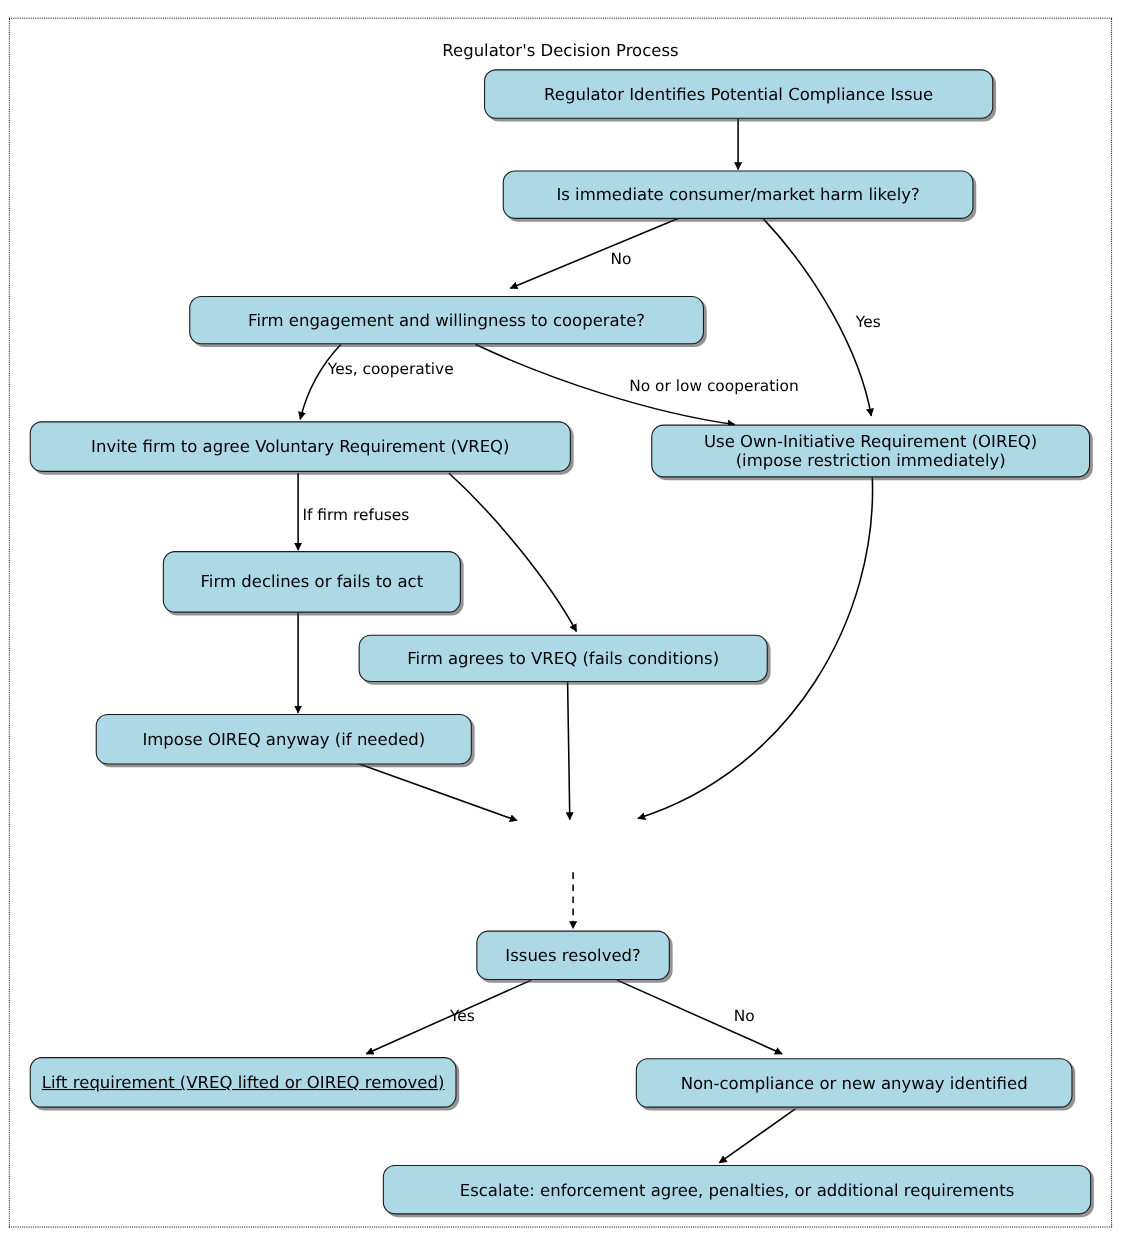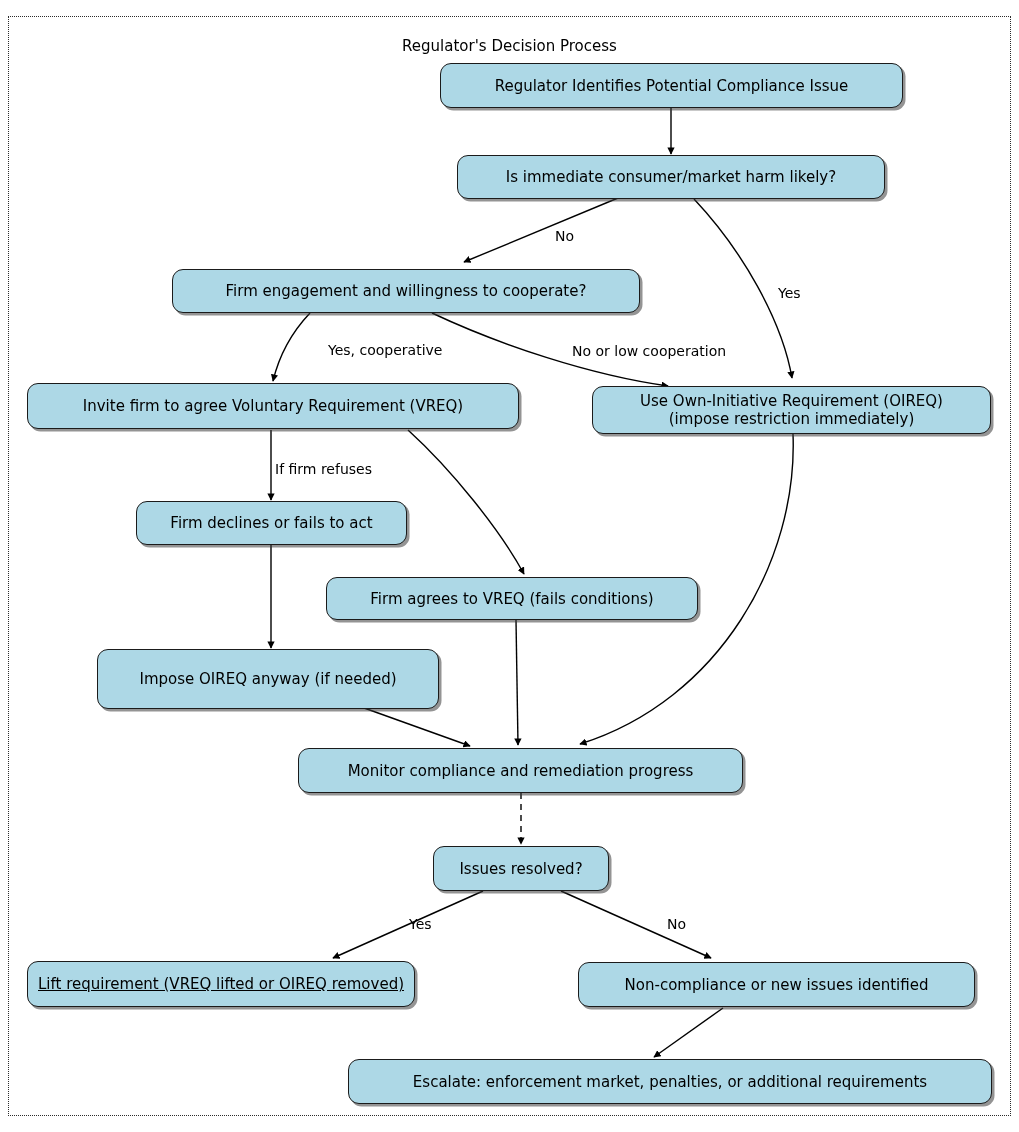--- a/index.html
+++ b/index.html
@@ -140,57 +140,54 @@
 
   <div class="node" style="left:27px; top:383px; width:492px; height:46px;">
     <span>Invite firm to agree Voluntary Requirement (VREQ)</span>
   </div>
 
   <div class="node" style="left:592px; top:386px; width:399px; height:48px;">
     <span>Use Own-Initiative Requirement (OIREQ)
 (impose restriction immediately)</span>
   </div>
 
-  <div class="node" style="left:136px; top:501px; width:271px; height:44px;">
+  <div class="node" style="left:148px; top:501px; width:271px; height:56px;">
     <span>Firm declines or fails to act</span>
   </div>
 
   <div class="node" style="left:326px; top:577px; width:372px; height:43px;">
     <span>Firm agrees to VREQ (fails conditions)</span>
   </div>
 
-  <div class="node" style="left:97px; top:649px; width:342px; height:60px;">
+  <div class="node" style="left:87px; top:649px; width:342px; height:46px;">
     <span>Impose OIREQ anyway (if needed)</span>
   </div>
 
-  <div class="node" style="left:298px; top:748px; width:445px; height:45px;">
-    <span>Monitor compliance and remediation progress</span>
-  </div>
 
   <div class="node" style="left:433px; top:846px; width:176px; height:45px;">
     <span>Issues resolved?</span>
   </div>
 
   <div class="node" style="left:27px; top:961px; width:388px; height:46px;text-decoration:underline;">
     <span>Lift requirement (VREQ lifted or OIREQ removed)</span>
   </div>
 
   <div class="node" style="left:578px; top:962px; width:397px; height:45px;">
-    <span>Non-compliance or new issues identified</span>
+    <span>Non-compliance or new anyway identified</span>
   </div>
 
   <div class="node" style="left:348px; top:1059px; width:644px; height:45px;">
-    <span>Escalate: enforcement market, penalties, or additional requirements</span>
+    <span>Escalate: enforcement agree, penalties, or additional requirements</span>
   </div>
 
   <div class="edge-label" style="left:555px; top:228px;">No</div>
 
   <div class="edge-label" style="left:778px; top:285px;">Yes</div>
 
-  <div class="edge-label" style="left:298px; top:342px;margin-left:30px;">Yes, cooperative</div>
+  <div class="edge-label" style="left:298px; top:328px;">Yes, cooperative</div>
 
   <div class="edge-label" style="left:572px; top:343px;">No or low cooperation</div>
 
   <div class="edge-label" style="left:275px; top:461px;">If firm refuses</div>
 
   <div class="edge-label" style="left:409px; top:916px;">Yes</div>
 
   <div class="edge-label" style="left:667px; top:916px;">No</div>
 
 </div>

